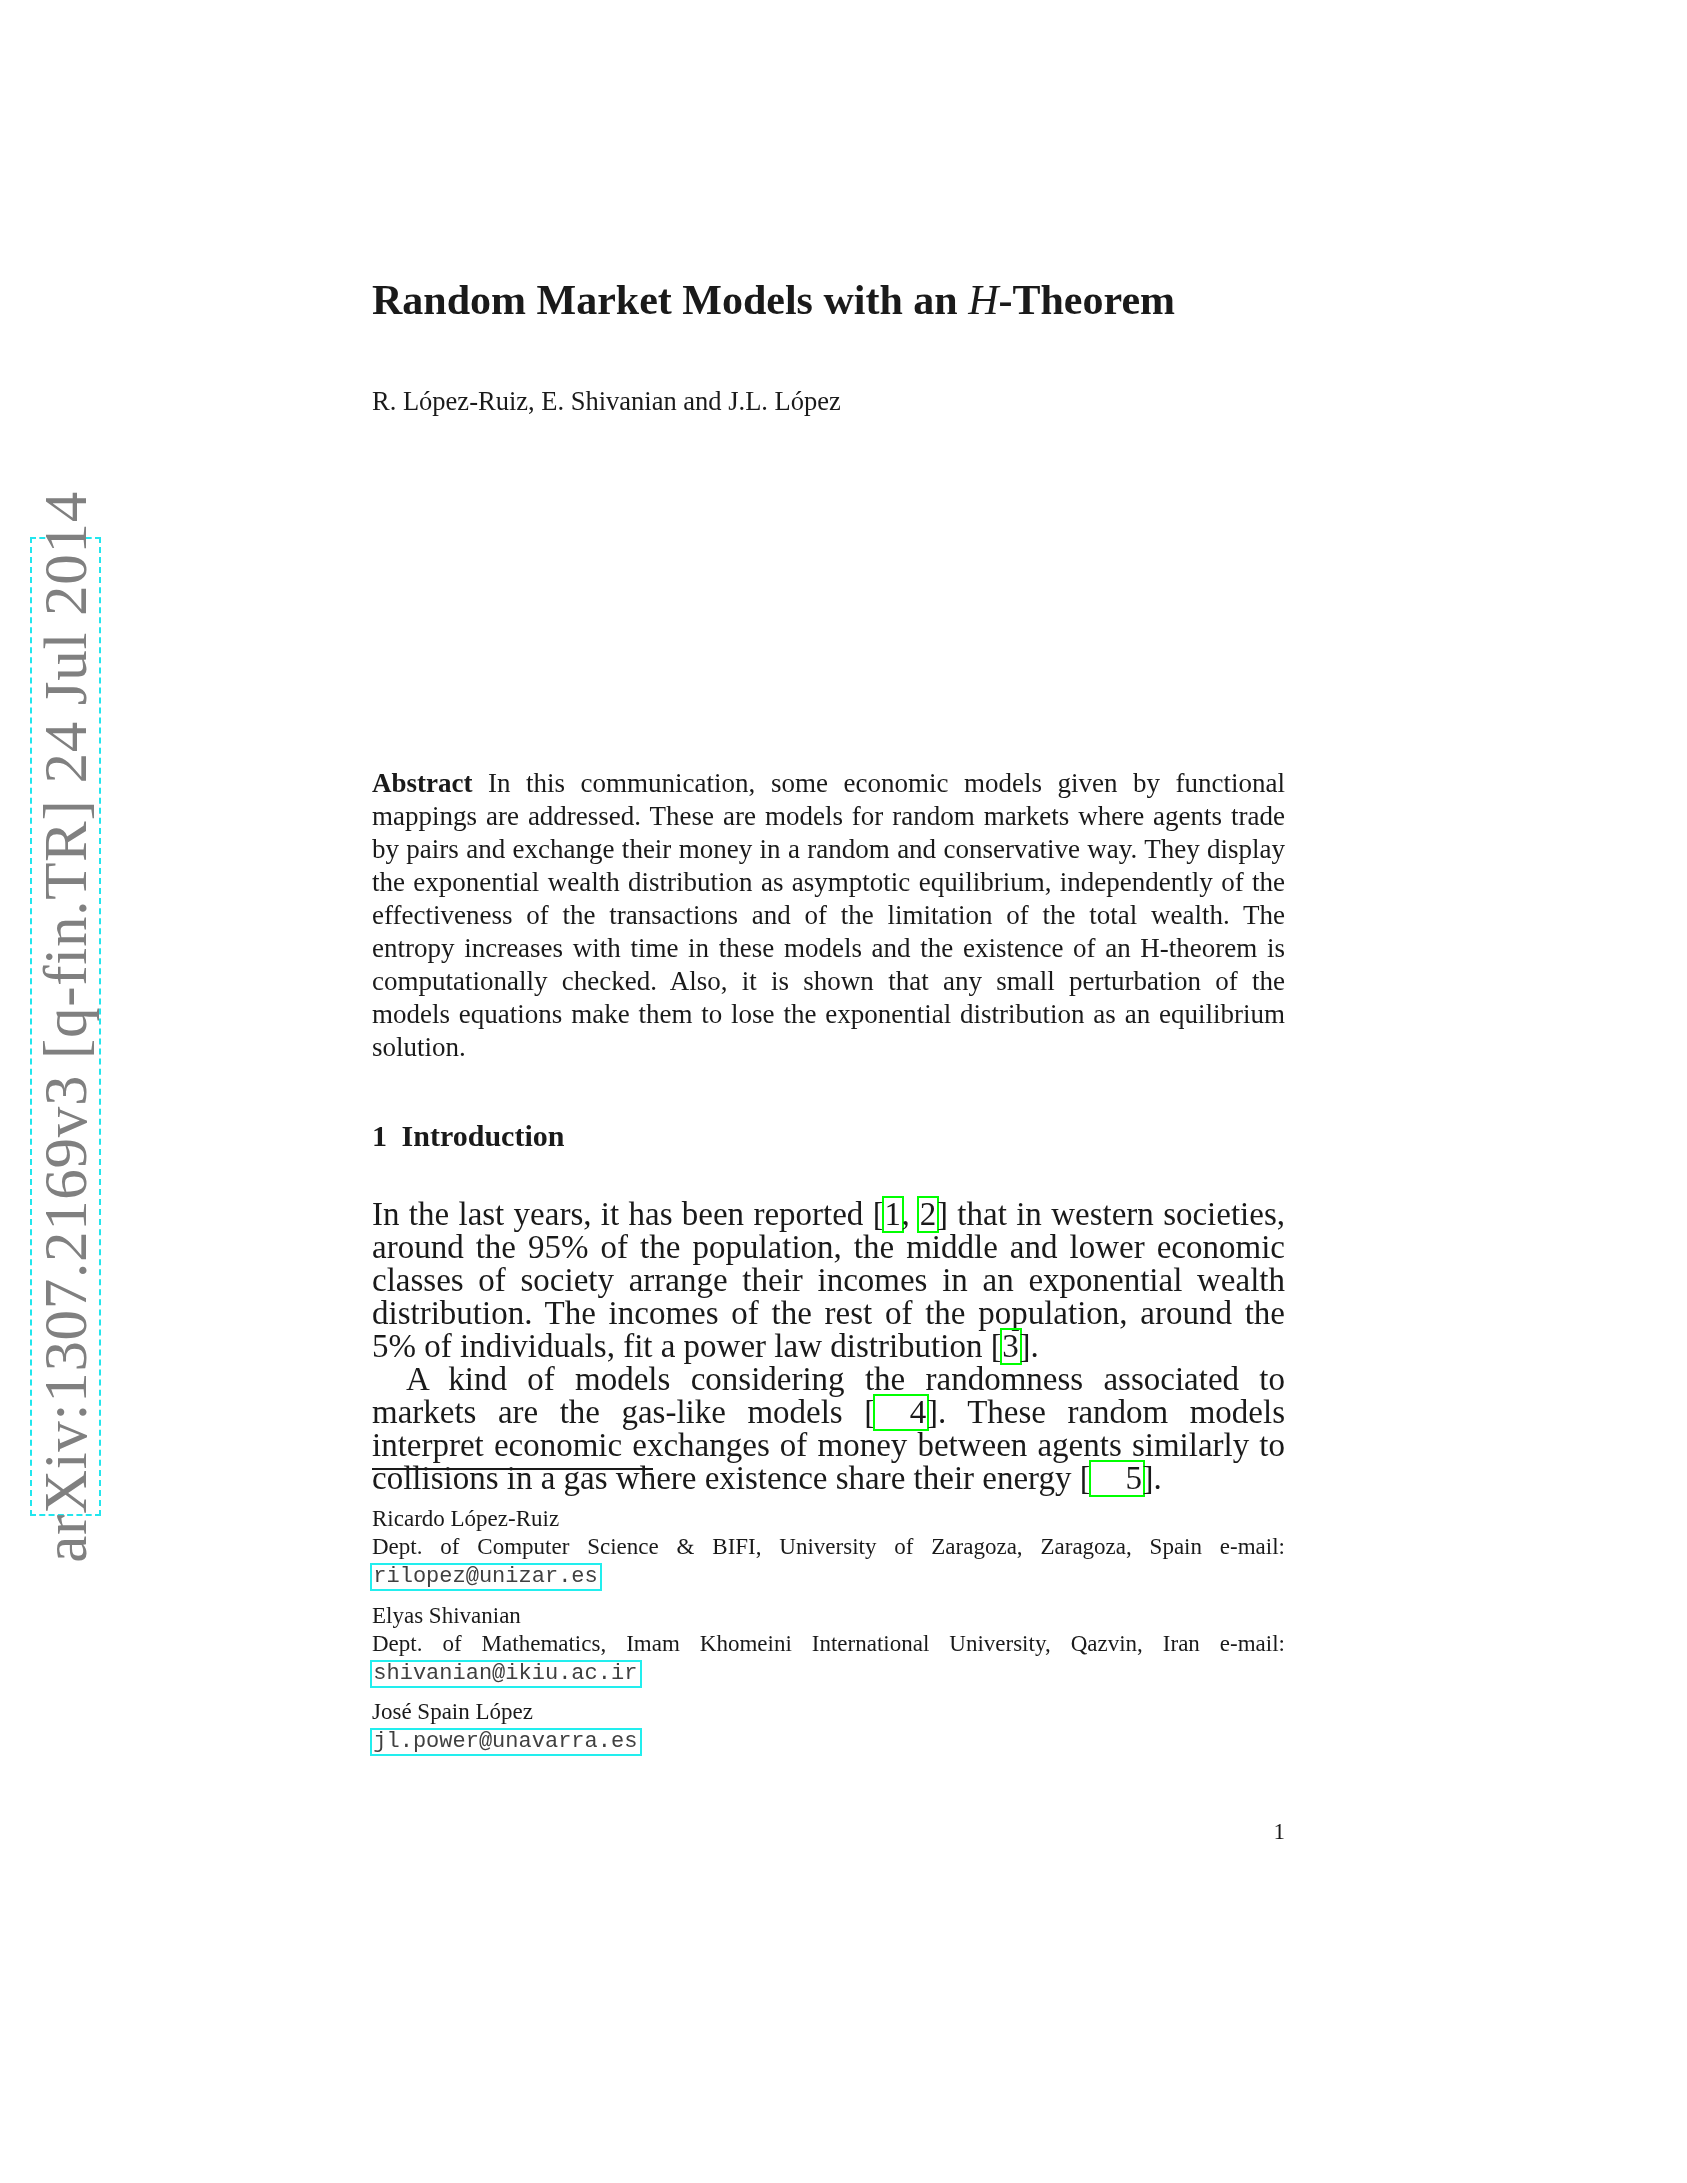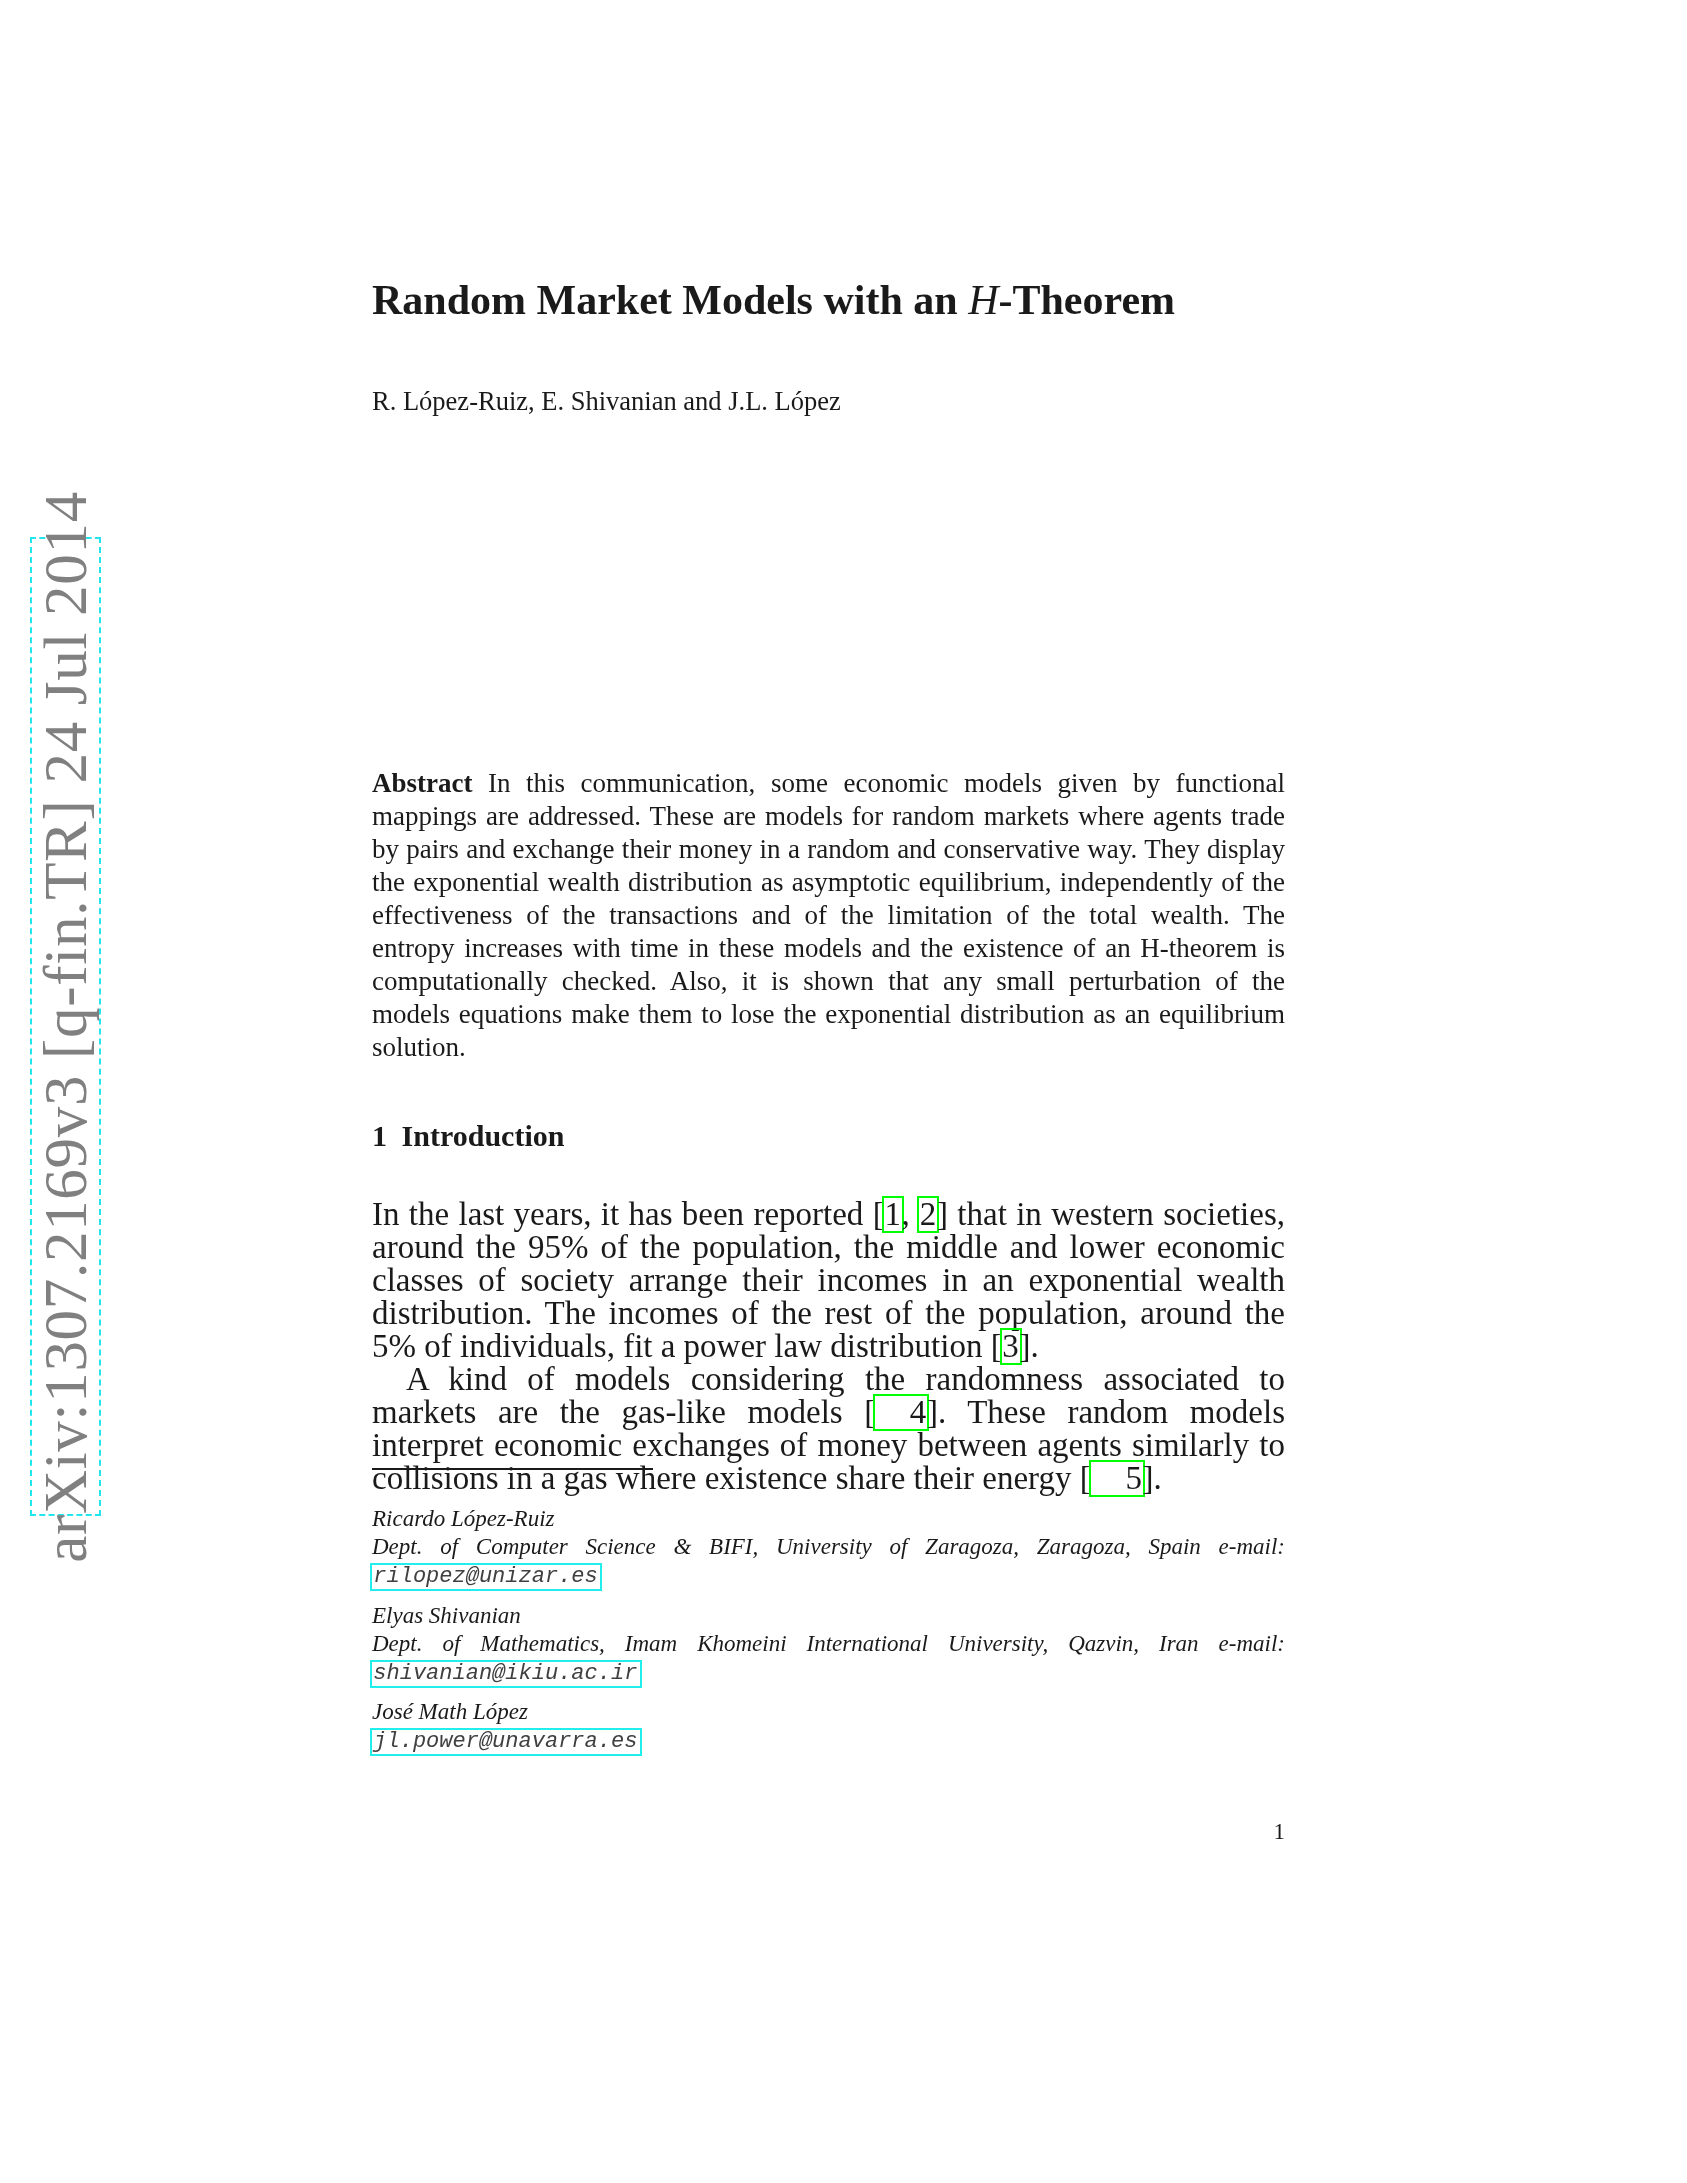--- a/index.html
+++ b/index.html
@@ -45,21 +45,21 @@
     }
     .intro p { margin: 0; }
     .intro p.indent { text-indent: 34px; }
     .cite {
       display: inline-block; outline: 2px solid #00ff00; outline-offset: -0.7px;
       line-height: 1; padding: 0 0.7px;
     }
 
     .rule { left: 372px; top: 1468px; width: 281px; height: 2px; background: #1a1a1a; }
 
-    .fn { font-size: 23px; line-height: 28px; font-style: italic; }
+    .fn { font-size: 23px; line-height: 28px; }
     .fn .name { white-space: nowrap; }
     .fn .dept { text-align: justify; text-align-last: justify; }
     .email {
       display: inline-block; font-family: "Liberation Mono", "DejaVu Sans Mono", monospace;
       font-size: 22px; line-height: 24px; padding: 0 2.6px 0 1.3px;
       outline: 2.6px solid #22eeee; outline-offset: -0.7px; color: #404040;
     }
     .fn1 { top: 1481px; }
     .fn2 { top: 1578px; }
     .fn3 { top: 1674px; }
@@ -93,18 +93,18 @@
   <div><span class="email">rilopez@unizar.es</span></div>
 </div>
 
 <div class="abs col fn fn2">
   <div class="name">Elyas Shivanian</div>
   <div class="dept">Dept. of Mathematics, Imam Khomeini International University, Qazvin, Iran e-mail:</div>
   <div><span class="email">shivanian@ikiu.ac.ir</span></div>
 </div>
 
 <div class="abs col fn fn3">
-  <div class="name">José Math López</div>
+  <div class="name">José Spain López</div>
   <div><span class="email">jl.power@unavarra.es</span></div>
 </div>
 
 <div class="abs pagenum">1</div>
 
 
 </body></html>

